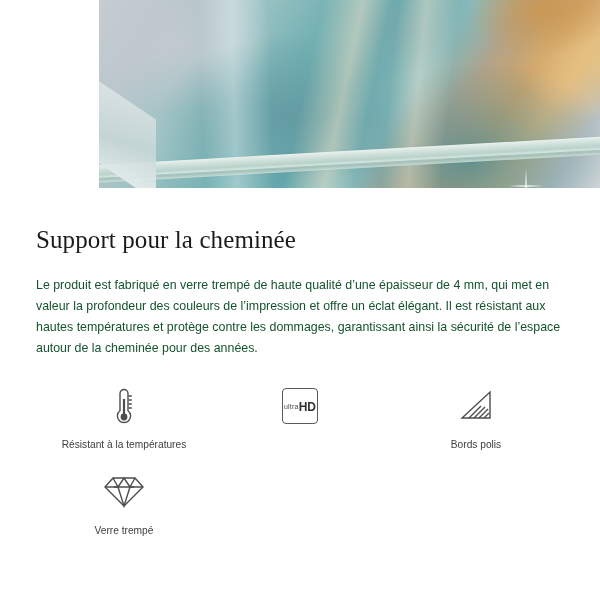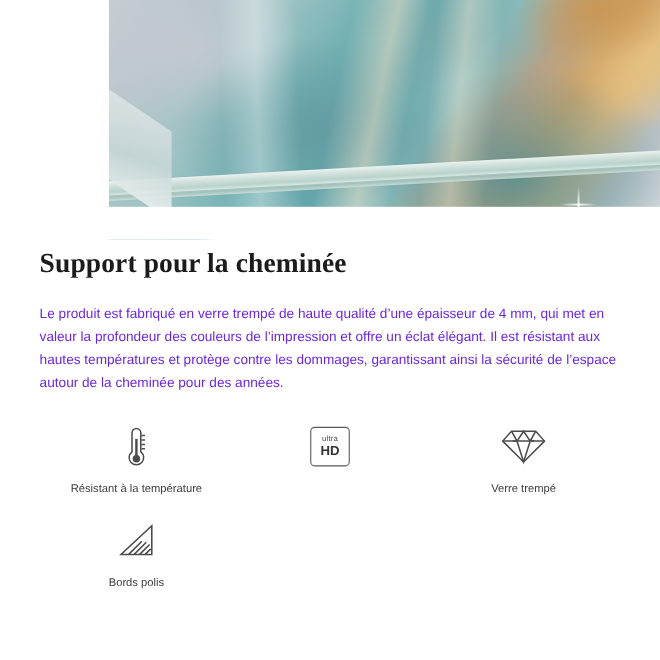--- a/index.html
+++ b/index.html
@@ -122,32 +122,32 @@
 
   
   .content {
     padding: 0 36px;
   }
   .headline {
     font-family: "Liberation Serif", serif;
     font-size: 25px;
     line-height: 31px;
     color: #1b1b1b;
-    font-weight: 700;
+    font-weight: 400;
     margin: 6px 0 0 0;
     letter-spacing: 0.1px;
   }
   .headline .line2 {
     display: block;
   }
   .body-copy {
     margin-top: 20px;
     font-size: 12.4px;
     line-height: 21px;
-    color: #6d28d9;
+    color: #14532d;
     max-width: 532px;
   }
 
   
   .features {
     margin-top: 24px;
     display: grid;
     grid-template-columns: repeat(3, 1fr);
     row-gap: 18px;
   }
@@ -170,21 +170,20 @@
     color: #3d3d3d;
     text-align: center;
     line-height: 13px;
   }
   .hd-badge {
     width: 34px;
     height: 34px;
     border: 1.4px solid #5a5a5a;
     border-radius: 4px;
     display: flex;
-    flex-direction: column;
     align-items: center;
     justify-content: center;
     line-height: 1;
   }
   .hd-badge .t1 {
     font-size: 7px;
     letter-spacing: 0.2px;
     color: #4a4a4a;
   }
   .hd-badge .t2 {
@@ -221,53 +220,53 @@
 
       <div class="feature">
         <div class="feature-icon">
           <svg width="24" height="42" viewBox="0 0 24 42" fill="none" stroke="#4c4c4c" stroke-width="1.4">
             <path d="M12 4.5a4 4 0 0 0-4 4v17.2a6.6 6.6 0 1 0 8 0V8.5a4 4 0 0 0-4-4z"></path>
             <circle cx="12" cy="32" r="3.4" fill="#4c4c4c" stroke="none"></circle>
             <rect x="10.9" y="14" width="2.2" height="16" fill="#4c4c4c" stroke="none"></rect>
             <path d="M16.6 11h3.2M16.6 15h3.2M16.6 19h3.2M16.6 23h3.2"></path>
           </svg>
         </div>
-        <div class="feature-label">Résistant à la température</div>
+        <div class="feature-label">Résistant à la températures</div>
       </div>
 
       <div class="feature">
         <div class="feature-icon">
           <div class="hd-badge">
             <span class="t1">ultra</span>
             <span class="t2">HD</span>
           </div>
         </div>
       </div>
 
+
+      <div class="feature">
+        <div class="feature-icon">
+          <svg width="40" height="36" viewBox="0 0 40 36" fill="none" stroke="#4c4c4c" stroke-width="1.4">
+            <path d="M6 30 H34 V4 z"></path>
+            <path d="M13 30 l12-12M18 30 l11-11M23 30 l9-9M28 30 l5-5"></path>
+          </svg>
+        </div>
+        <div class="feature-label">Bords polis</div>
+      </div>
 
       <div class="feature">
         <div class="feature-icon">
           <svg width="42" height="36" viewBox="0 0 42 36" fill="none" stroke="#4c4c4c" stroke-width="1.4">
             <path d="M10 4 h22 l8 9 -19 19 -19-19 z"></path>
             <path d="M2 13 h38"></path>
             <path d="M10 4 l5 9 -4 0"></path>
             <path d="M32 4 l-5 9 4 0"></path>
             <path d="M15 13 l6 19 6-19"></path>
             <path d="M15 13 l6-9 6 9"></path>
           </svg>
         </div>
         <div class="feature-label">Verre trempé</div>
       </div>
 
-      <div class="feature">
-        <div class="feature-icon">
-          <svg width="40" height="36" viewBox="0 0 40 36" fill="none" stroke="#4c4c4c" stroke-width="1.4">
-            <path d="M6 30 H34 V4 z"></path>
-            <path d="M13 30 l12-12M18 30 l11-11M23 30 l9-9M28 30 l5-5"></path>
-          </svg>
-        </div>
-        <div class="feature-label">Bords polis</div>
-      </div>
-
 
     </div>
   </div>
 </div>
 
 </body></html>

